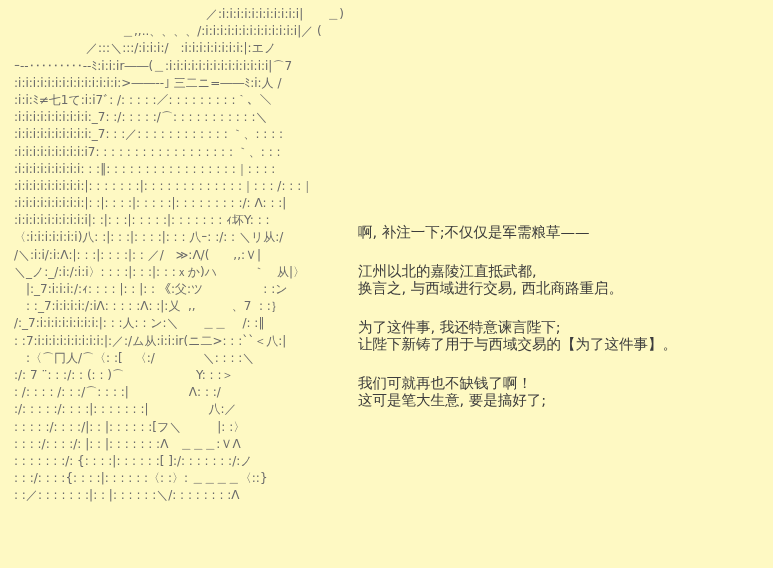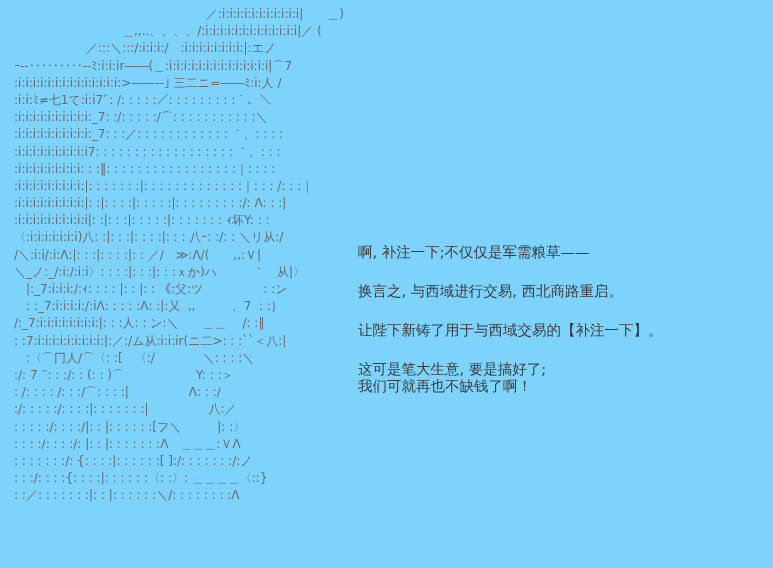--- a/index.html
+++ b/index.html
@@ -50,33 +50,35 @@
   .dialogue-paragraph {
     margin: 0 0 22px 0;
   }
   .dialogue-line {
     white-space: pre-wrap;
   }
 </style>
 </head>
 <body>
 
-<div class="stage" style="background: #7dd3fc;">
+<div class="stage" style="background: #fef9c3;">
 
   <div class="aa-art" style="color: rgb(106, 106, 106);"><div class="aa-line">　　　　　　　　　　　　　　　　／:i:i:i:i:i:i:i:i:i:i:i|　　＿)</div><div class="aa-line">　　　　　　　　　＿,,..、、、、/:i:i:i:i:i:i:i:i:i:i:i:i:i|／ (</div><div class="aa-line">　　　　　　／:::＼:::/:i:i:i:/　:i:i:i:i:i:i:i:i:|:エノ</div><div class="aa-line">ｰ--･････････--ﾐ:i:i:ir――(＿:i:i:i:i:i:i:i:i:i:i:i:i:i:i|⌒7</div><div class="aa-line">:i:i:i:i:i:i:i:i:i:i:i:i:i:i:&gt;――--｣ 三二ニ=――ﾐ:i:人 /</div><div class="aa-line">:i:i:ﾐ≠七1て:i:i7ﾞ: /: : : : :／: : : : : : : : :｀、＼</div><div class="aa-line">:i:i:i:i:i:i:i:i:i:i:_7: :/: : : : :/⌒: : : : : : : : : : :＼</div><div class="aa-line">:i:i:i:i:i:i:i:i:i:i:_7: : :／: : : : : : : : : : : : ｀、: : : :</div><div class="aa-line">:i:i:i:i:i:i:i:i:i:i7: : : : : : : : : : : : : : : : : : ｀、: : :</div><div class="aa-line">:i:i:i:i:i:i:i:i:i: : :‖: : : : : : : : : : : : : : : : :｜: : : :</div><div class="aa-line">:i:i:i:i:i:i:i:i:i:|: : : : : : :|: : : : : : : : : : : : :｜: : : /: : :｜</div><div class="aa-line">:i:i:i:i:i:i:i:i:i:|: :|: : : :|: : : : :|: : : : : : : : :/: Λ: : :|</div><div class="aa-line">:i:i:i:i:i:i:i:i:i:i|: :|: : :|: : : : :|: : : : : : : ｨ坏Y: : :</div><div class="aa-line">〈:i:i:i:i:i:i:i)八: :|: : :|: : : :|: : : 八ｰ: :/: : ＼リ从:/</div><div class="aa-line">/＼:i:i/:i:Λ:|: : :|: : : :|: : ／/　≫:Λ/(　　,,:Ｖ|</div><div class="aa-line">＼_ノ:_/:i:/:i:i〉: : : :|: : :|: : :ｘか)ハ　　　｀　从|〉</div><div class="aa-line">　|:_7:i:i:i:/:ｨ: : : : |: : |: : 《:父:ツ　　　　　: :ン</div><div class="aa-line">　: :_7:i:i:i:i:/:iΛ: : : : :Λ: :|:乂  ,,　　　、7  : :｝</div><div class="aa-line">/:_7:i:i:i:i:i:i:i:i:|: : :人: : ン:＼　　＿＿　 /: :‖</div><div class="aa-line">: :7:i:i:i:i:i:i:i:i:i:|:／:/ム从:i:i:ir(ニ二&gt;: : :``＜八:|</div><div class="aa-line">　:〈⌒冂人/⌒〈: :[　〈:/　　　　＼: : : :＼</div><div class="aa-line">:/: 7 ¨: : :/: : (: : )⌒　　　　　　Y: : :＞</div><div class="aa-line">: /: : : : /: : :/⌒: : : :|　　　　　Λ: : :/</div><div class="aa-line">:/: : : : :/: : : :|: : : : : : :|　　　　　八:／</div><div class="aa-line">: : : : :/: : : :/|: : |: : : : : :[フ＼　　　|: :〉</div><div class="aa-line">: : : :/: : : :/: |: : |: : : : : : :Λ　＿＿＿:ＶΛ</div><div class="aa-line">: : : : : : :/: {: : : :|: : : : : :[ ]:/: : : : : : :/:ノ</div><div class="aa-line">: : :/: : : :{: : : :|: : : : : :〈: :〉: ＿＿＿＿〈::}</div><div class="aa-line">: :／: : : : : : :|: : |: : : : : :＼/: : : : : : : :Λ</div></div>
 
-  <div class="dialogue" style="color: rgb(60, 60, 60); margin-top: 20px;">
+  <div class="dialogue" style="color: rgb(60, 60, 60);">
       <div class="dialogue-paragraph">
         <div class="dialogue-line">啊, 补注一下;不仅仅是军需粮草——</div>
       </div>
       <div class="dialogue-paragraph">
+        <div class="dialogue-line">江州以北的嘉陵江直抵武都,</div>
         <div class="dialogue-line">换言之, 与西域进行交易, 西北商路重启。</div>
       </div>
       <div class="dialogue-paragraph">
-        <div class="dialogue-line">让陛下新铸了用于与西域交易的【补注一下】。</div>
+        <div class="dialogue-line">为了这件事, 我还特意谏言陛下;</div>
+        <div class="dialogue-line">让陛下新铸了用于与西域交易的【为了这件事】。</div>
       </div>
       <div class="dialogue-paragraph">
+        <div class="dialogue-line">我们可就再也不缺钱了啊！</div>
         <div class="dialogue-line">这可是笔大生意, 要是搞好了;</div>
-        <div class="dialogue-line">我们可就再也不缺钱了啊！</div>
       </div>
     </div>
 
 </div>
 
 </body></html>

